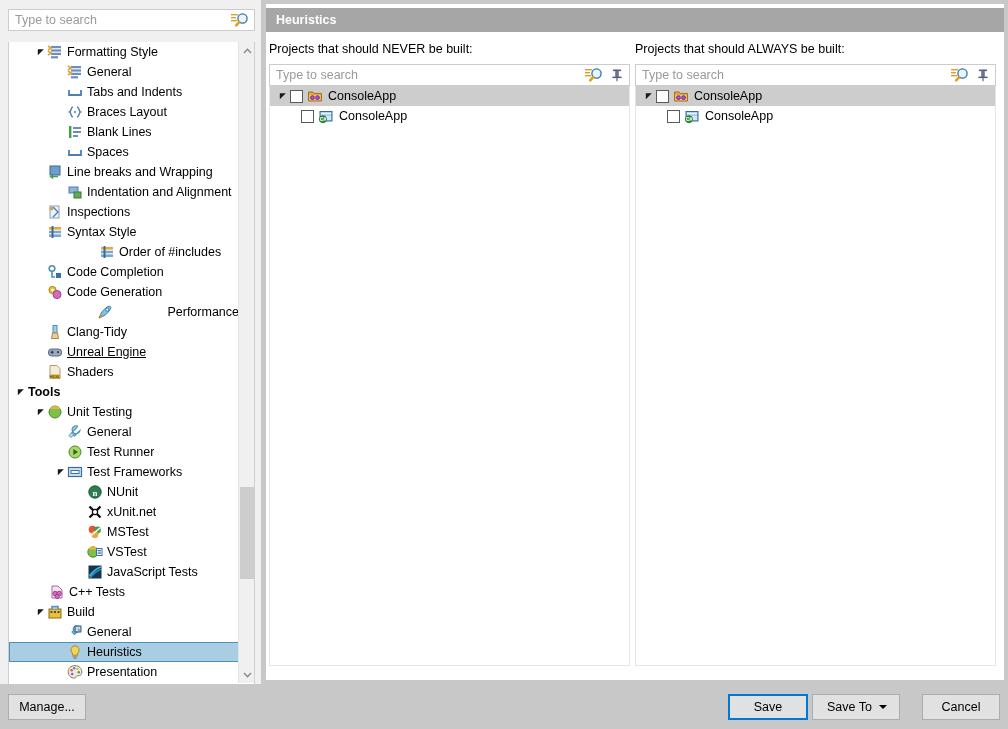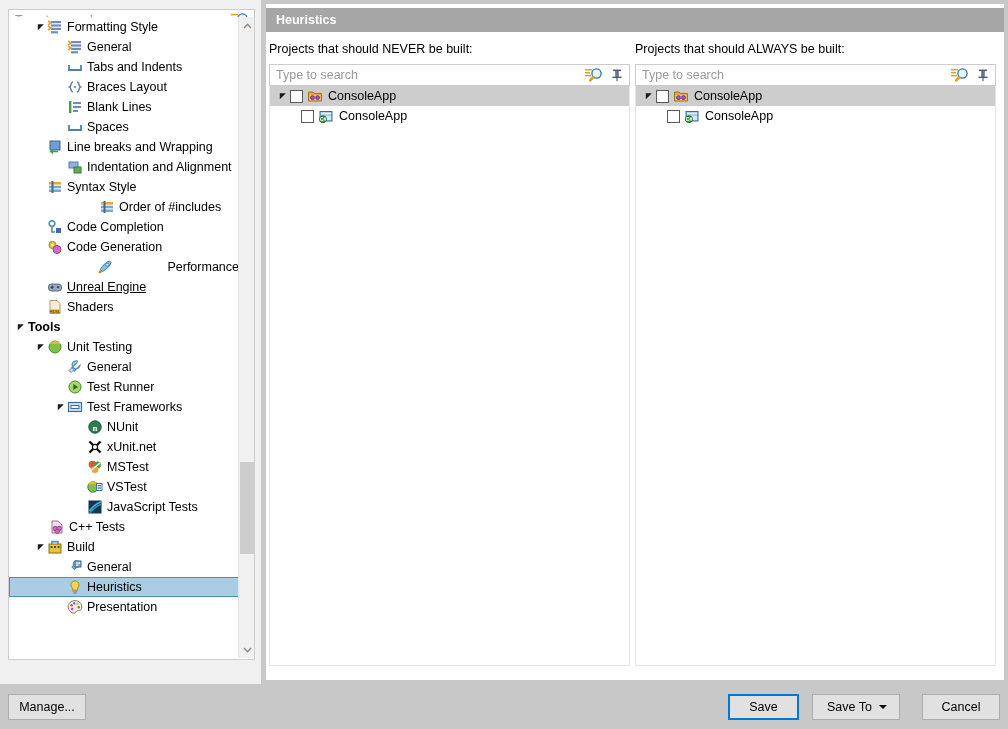--- a/index.html
+++ b/index.html
@@ -52,21 +52,21 @@
     overflow: hidden;
   }
   .mag-icon {
     width: 20px; height: 16px;
     margin-right: 4px;
     flex: 0 0 auto;
   }
 
   #tree-wrap {
     position: absolute;
-    left: 8px; top: 17px;
+    left: 8px; top: 42px;
     width: 247px;
     height: 643px;
     background: #ffffff;
     border: 1px solid #cfcfcf;
     border-top: none;
     box-sizing: border-box;
     overflow: hidden;
   }
 
   #tree {
@@ -263,21 +263,21 @@
     display: flex;
     align-items: center;
     justify-content: center;
     font-family: "Liberation Sans", sans-serif;
   }
   .btn.default {
     border: 2px solid #0078d7;
     background: #e1e1e1;
   }
   #btn-manage { left: 8px; top: 694px; width: 78px; }
-  #btn-save   { left: 728px; top: 694px; width: 71px; }
+  #btn-save   { left: 728px; top: 694px; width: 80px; }
   #btn-saveto { left: 812px; top: 694px; width: 88px; justify-content: flex-start; padding-left: 14px; }
   #btn-cancel { left: 922px; top: 694px; width: 78px; }
   .btn .caret {
     position: absolute;
     right: 12px;
     width: 0; height: 0;
     border-left: 4px solid transparent;
     border-right: 4px solid transparent;
     border-top: 4px solid #000;
   }
@@ -383,20 +383,29 @@
             <span class="twisty"></span>
             <span class="t-icon"><svg width="16" height="16">
                 <rect x="2" y="3" width="9" height="6" fill="#8fb4da" stroke="#4a7fb5"></rect>
                 <rect x="7" y="8" width="7" height="6" fill="#5fae55" stroke="#3a7a33"></rect>
               </svg></span>
             <span class="t-label">Indentation and Alignment</span>
           </div>
           <div class="tree-row" style="padding-left: 26px;">
             <span class="twisty"></span>
             <span class="t-icon"><svg width="16" height="16">
+                <rect x="3" y="2" width="9" height="12" fill="#eef2f7" stroke="#8aa0bb"></rect>
+                <path d="M6,3 L11,8 L6,13" stroke="#4a7fb5" stroke-width="1.4" fill="none"></path>
+                <circle cx="4.5" cy="4.5" r="2" fill="#d6a05a"></circle>
+              </svg></span>
+            <span class="t-label">Inspections</span>
+          </div>
+          <div class="tree-row" style="padding-left: 26px;">
+            <span class="twisty"></span>
+            <span class="t-icon"><svg width="16" height="16">
                 <rect x="2" y="3" width="12" height="2.6" fill="#e8a63c"></rect>
                 <rect x="2" y="6.7" width="12" height="2.6" fill="#7aa6d0"></rect>
                 <rect x="2" y="10.4" width="12" height="2.6" fill="#7aa6d0"></rect>
                 <rect x="4.5" y="2" width="2" height="12" fill="#3d6a99"></rect>
               </svg></span>
             <span class="t-label">Syntax Style</span>
           </div>
           <div class="tree-row" style="padding-left: 42px; margin-left: 36px;">
             <span class="twisty"></span>
             <span class="t-icon"><svg width="16" height="16">
@@ -426,20 +435,28 @@
             <span class="t-label">Code Generation</span>
           </div>
           <div class="tree-row" style="padding-left: 26px; justify-content: space-between;">
             <span class="twisty"></span>
             <span class="t-icon"><svg width="16" height="16">
                 <path d="M12.5,2 C9,3 5,7 3.5,10.5 L5.5,12.5 C9,11 13,7 14,3.5 Z" fill="#7fc4e8" stroke="#3b7fa8"></path>
                 <circle cx="10.2" cy="5.6" r="1.6" fill="#e8f4fb" stroke="#3b7fa8"></circle>
                 <path d="M3.5,10.5 L2,14 L5.5,12.5" fill="#e8a63c" stroke="#b07a1e"></path>
               </svg></span>
             <span class="t-label">Performance</span>
+          </div>
+          <div class="tree-row" style="padding-left: 26px;">
+            <span class="twisty"></span>
+            <span class="t-icon"><svg width="16" height="16">
+                <rect x="6" y="1.5" width="4" height="7.5" fill="#9fd0e8" stroke="#4a8fb0"></rect>
+                <path d="M5.5,9 L10.5,9 L11.5,14.5 L4.5,14.5 Z" fill="#e8cf9a" stroke="#a88a4a"></path>
+              </svg></span>
+            <span class="t-label">Clang-Tidy</span>
           </div>
           <div class="tree-row" style="padding-left: 26px; text-decoration: underline;">
             <span class="twisty"></span>
             <span class="t-icon"><svg width="16" height="16">
                 <rect x="1.5" y="5" width="13" height="7" rx="3" fill="#9aa8c0" stroke="#5a6880"></rect>
                 <rect x="3.6" y="7.6" width="3" height="1.4" fill="#33405a"></rect>
                 <rect x="4.5" y="6.7" width="1.3" height="3.2" fill="#33405a"></rect>
                 <circle cx="11" cy="8.2" r="1.1" fill="#33405a"></circle>
               </svg></span>
             <span class="t-label">Unreal Engine</span>

